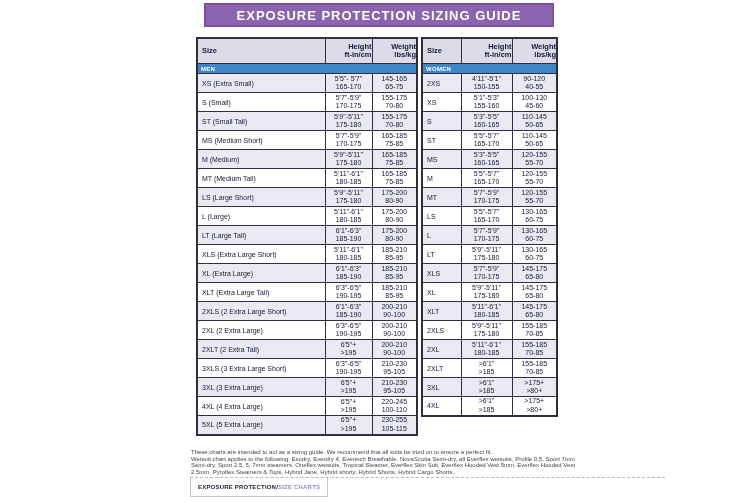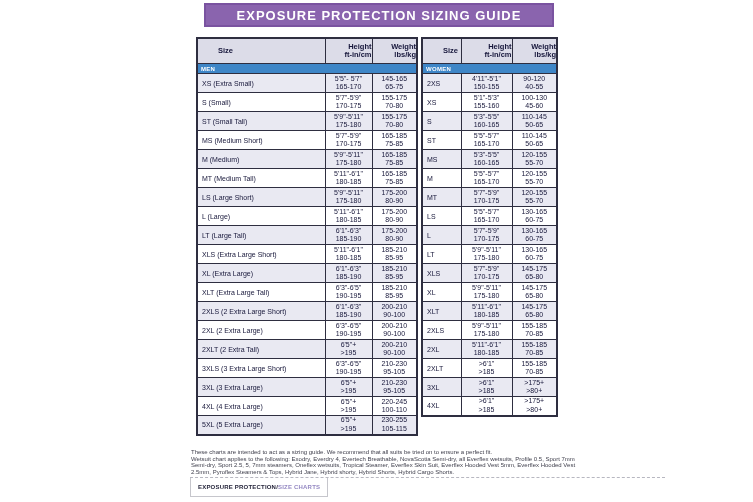--- a/index.html
+++ b/index.html
@@ -16,21 +16,21 @@
 
   table.size-table{
     position:absolute;border-collapse:collapse;table-layout:fixed;background:#fff;
     border:2px solid #2e2e40;color:#17173a;
   }
   .size-table th,.size-table td{border:1px solid #2e2e40;padding:0;overflow:hidden;}
   .size-table thead th{
     background:var(--header-bg,#dcdce8);font-size:7.5px;font-weight:bold;height:24px;
     text-align:right;vertical-align:middle;line-height:8.5px;color:#15153a;
   }
-  .size-table thead th.size-col{text-align:left;padding-left:20px;}
+  .size-table thead th.size-col{text-align:left;padding-left:4px;}
   .band-row td{
     background:var(--band-bg,#3e86c7);color:#ffffff;font-size:6px;font-weight:bold;
     height:9px;text-align:left;padding:0 0 0 3px;letter-spacing:.3px;vertical-align:middle;
   }
   .size-table tbody tr{height:19px;}
   .size-table tbody tr.shaded{background:var(--row-shade,#e9e9f2);}
   td.size-cell{font-size:7px;text-align:left;padding-left:4px;vertical-align:middle;}
   td.height-cell,td.weight-cell{font-size:7px;text-align:center;vertical-align:middle;line-height:8.5px;}
 
   table.men{left:196px;top:37px;width:220px;}

